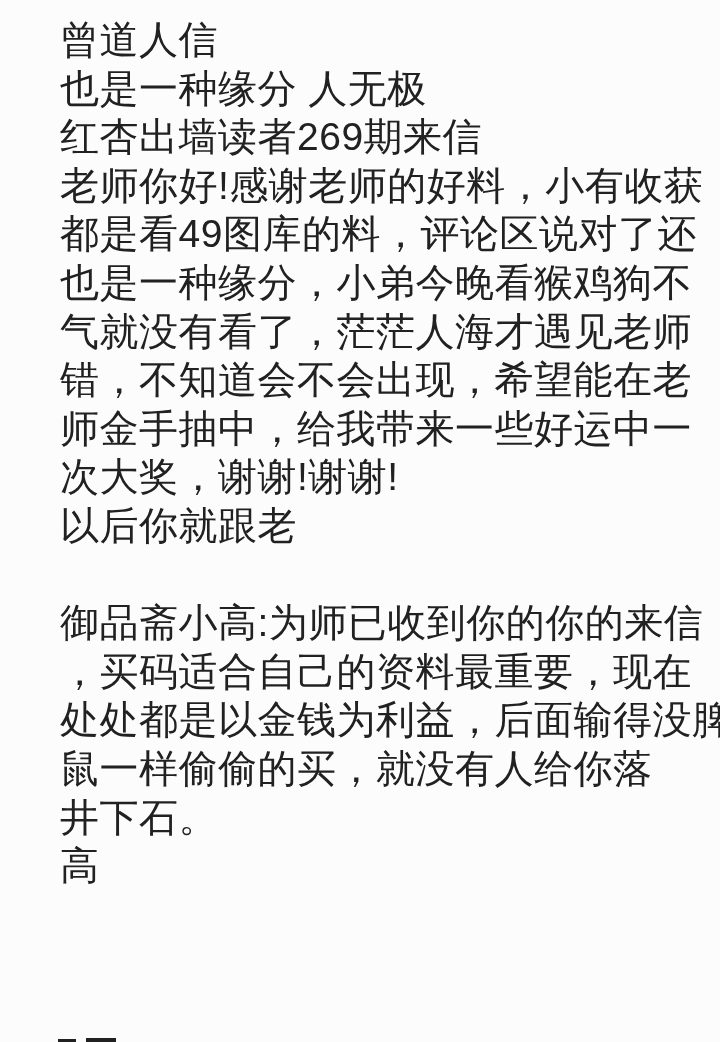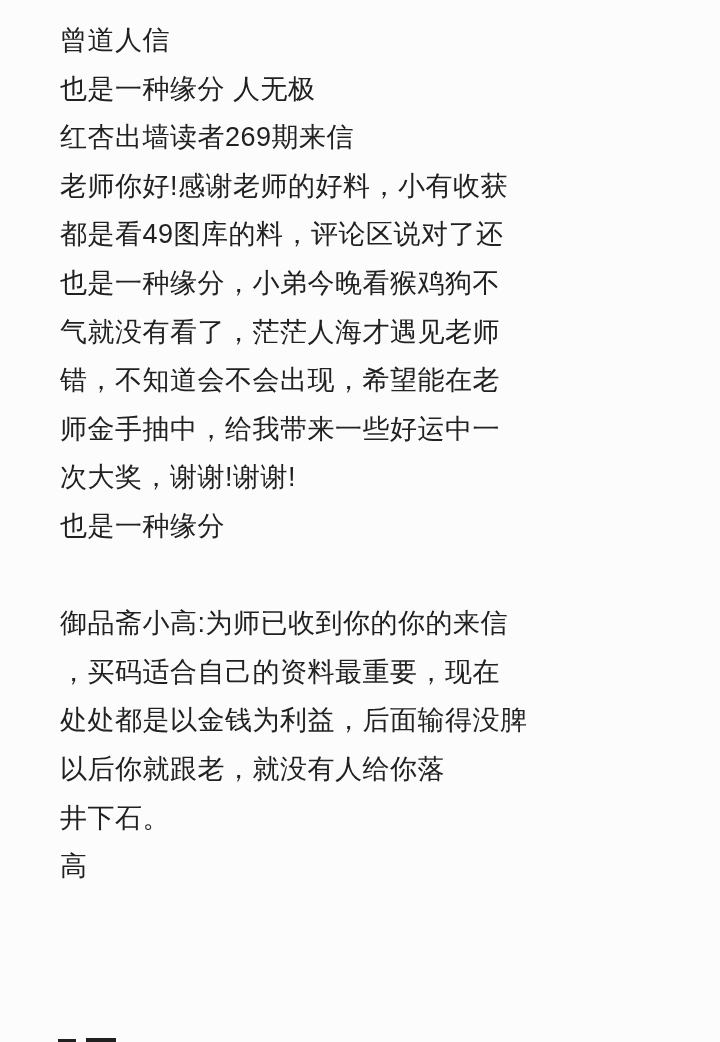--- a/index.html
+++ b/index.html
@@ -16,21 +16,21 @@
   .letter-page {
     position: relative;
     width: 720px;
     height: 1042px;
     overflow: hidden;
     background: #fcfcfc;
   }
   .letter-body {
     padding: 16px 8px 0 60px;
     color: #212121;
-    font-size: 27px;
+    font-size: 39px;
     line-height: 48.6px;
     font-weight: 400;
     letter-spacing: 0.5px;
   }
   .text-line {
     height: 48.6px;
     white-space: pre;
     overflow: visible;
   }
   
@@ -65,26 +65,26 @@
       <div class="text-line">曾道人信</div>
       <div class="text-line">也是一种缘分 人无极</div>
       <div class="text-line">红杏出墙读者269期来信</div>
       <div class="text-line">老师你好!感谢老师的好料，小有收获</div>
       <div class="text-line">都是看49图库的料，评论区说对了还</div>
       <div class="text-line">也是一种缘分，小弟今晚看猴鸡狗不</div>
       <div class="text-line">气就没有看了，茫茫人海才遇见老师</div>
       <div class="text-line">错，不知道会不会出现，希望能在老</div>
       <div class="text-line">师金手抽中，给我带来一些好运中一</div>
       <div class="text-line">次大奖，谢谢!谢谢!</div>
-      <div class="text-line">也是一种缘分</div>
+      <div class="text-line">以后你就跟老</div>
       <div class="text-line"></div>
       <div class="text-line">御品斋小高:为师已收到你的你的来信</div>
       <div class="text-line">，买码适合自己的资料最重要，现在</div>
       <div class="text-line">处处都是以金钱为利益，后面输得没脾</div>
-      <div class="text-line">以后你就跟老，就没有人给你落</div>
+      <div class="text-line">鼠一样偷偷的买，就没有人给你落</div>
       <div class="text-line">井下石。</div>
       <div class="text-line">高</div>
     </main>
   <div class="cutoff-line-fragment">
     <span class="frag frag-a" style="background: rgb(33, 33, 33);"></span>
     <span class="frag frag-b" style="background: rgb(33, 33, 33);"></span>
   </div>
 </div>
 
 </body></html>

